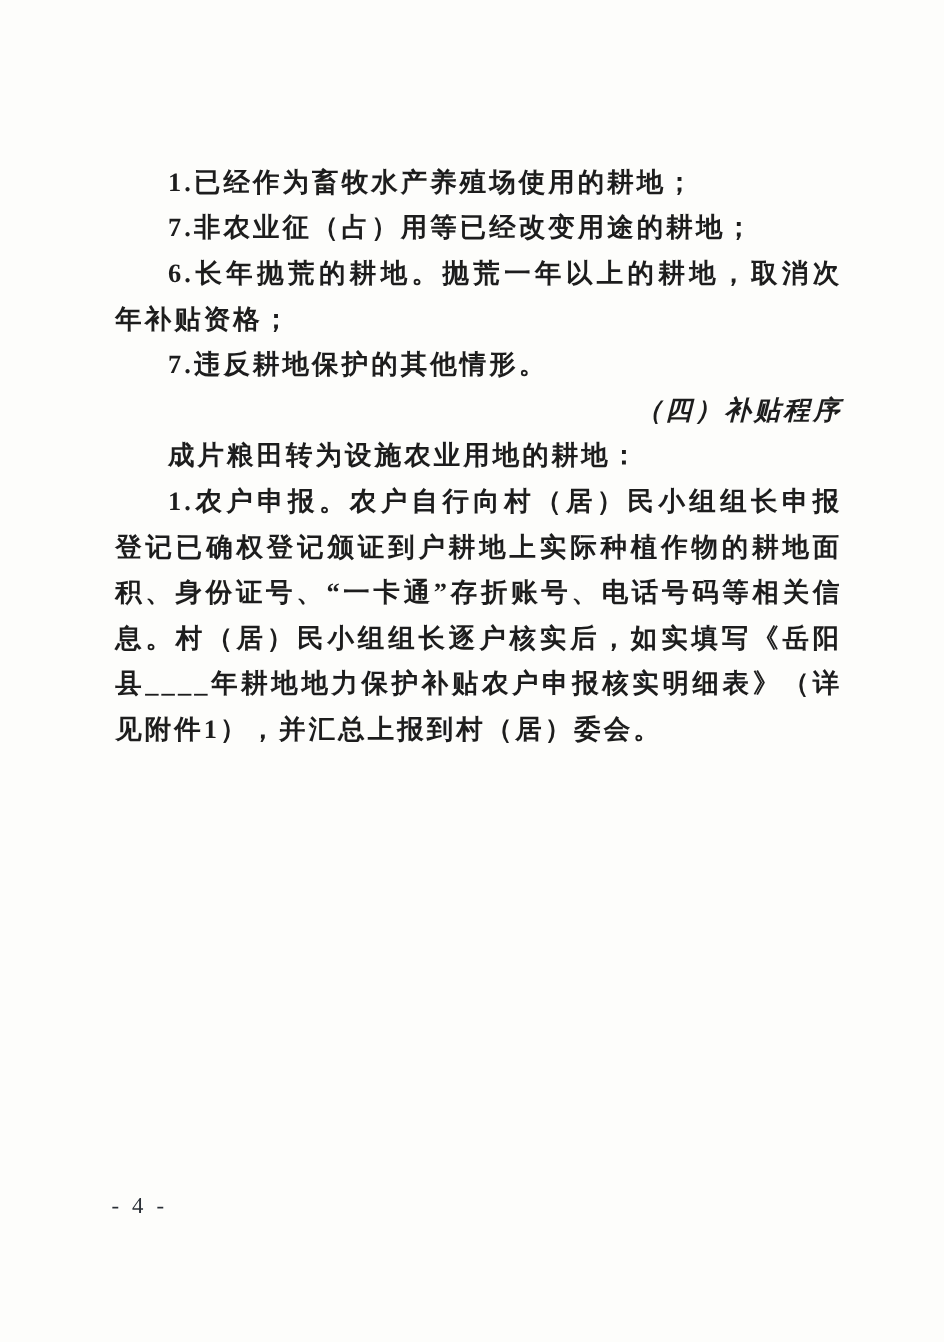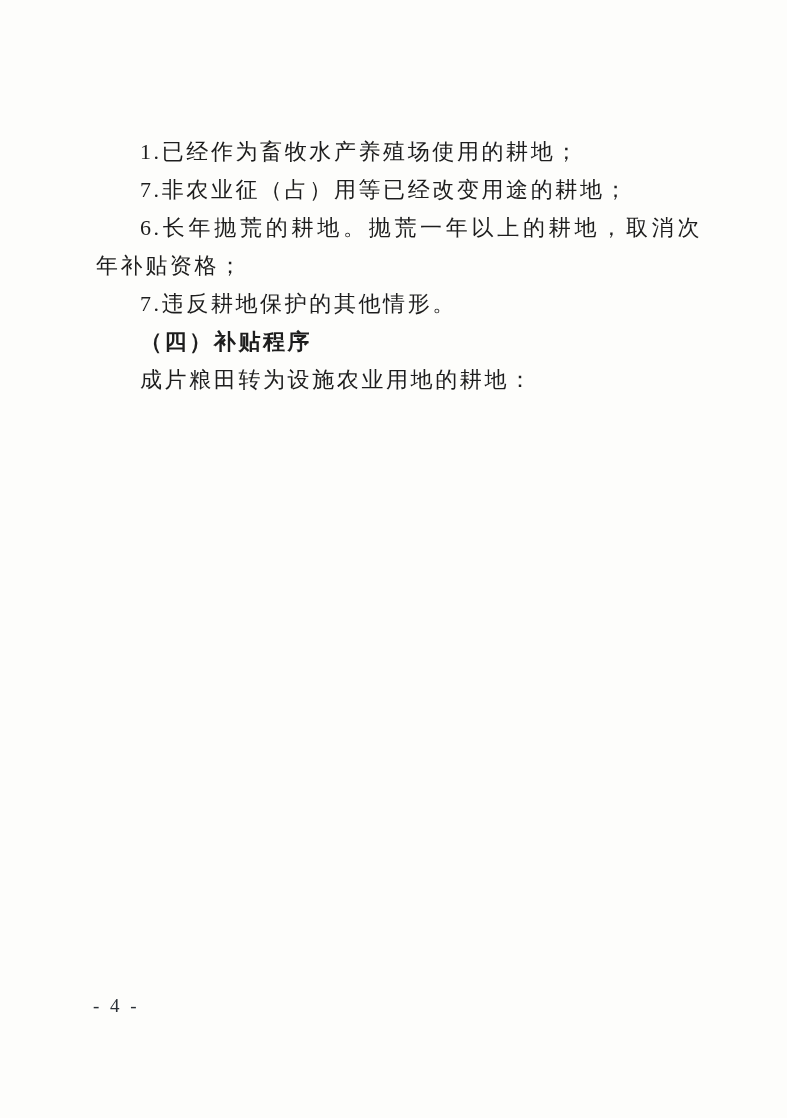--- a/index.html
+++ b/index.html
@@ -23,24 +23,26 @@
   }
   p.para {
     margin: 0;
     font-size: 22px;
     line-height: 38px;
     letter-spacing: 2.6px;
     color: #1d1d1d;
     text-align: justify;
     text-justify: inter-ideograph;
     text-indent: 2em;
+    font-weight: bold;
   }
   p.heading {
     font-weight: bold;
-    text-align: left;
+    text-align: right;
+    font-style: italic;
   }
   .page-number {
     position: absolute;
     left: 93px;
     top: 995px;
     font-size: 19px;
     letter-spacing: 3px;
     color: #2a2f36;
     font-family: "Liberation Serif", "DejaVu Serif", serif;
   }
@@ -49,15 +51,16 @@
 <body>
 
 <div class="page">
   <div class="content" id="paragraphs">
       <p class="para body">1.已经作为畜牧水产养殖场使用的耕地；</p>
       <p class="para body">7.非农业征（占）用等已经改变用途的耕地；</p>
       <p class="para body">6.长年抛荒的耕地。抛荒一年以上的耕地，取消次年补贴资格；</p>
       <p class="para body">7.违反耕地保护的其他情形。</p>
       <p class="para heading">（四）补贴程序</p>
       <p class="para body">成片粮田转为设施农业用地的耕地：</p>
+      <p class="para body">1.农户申报。农户自行向村（居）民小组组长申报登记已确权登记颁证到户耕地上实际种植作物的耕地面积、身份证号、“一卡通”存折账号、电话号码等相关信息。村（居）民小组组长逐户核实后，如实填写《岳阳县____年耕地地力保护补贴农户申报核实明细表》（详见附件1），并汇总上报到村（居）委会。</p>
     </div>
   <div class="page-number">- 4 -</div>
 </div>
 
 </body></html>

